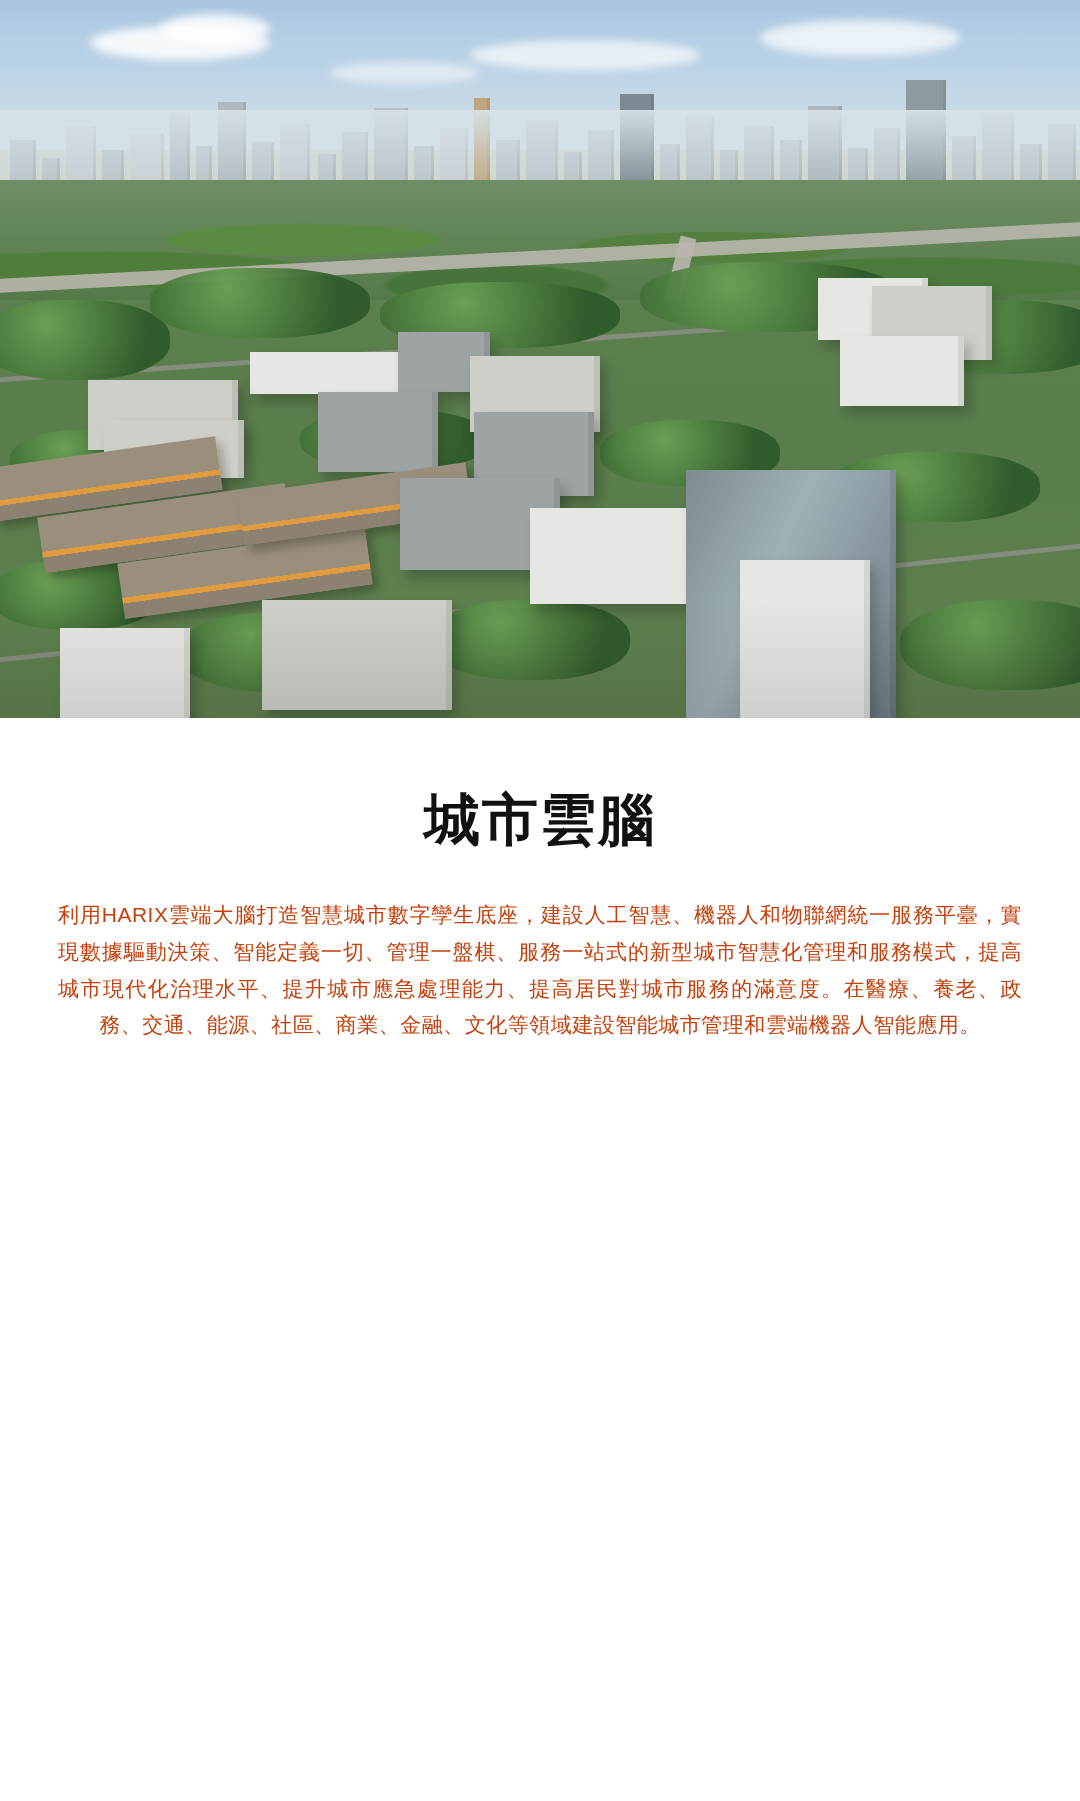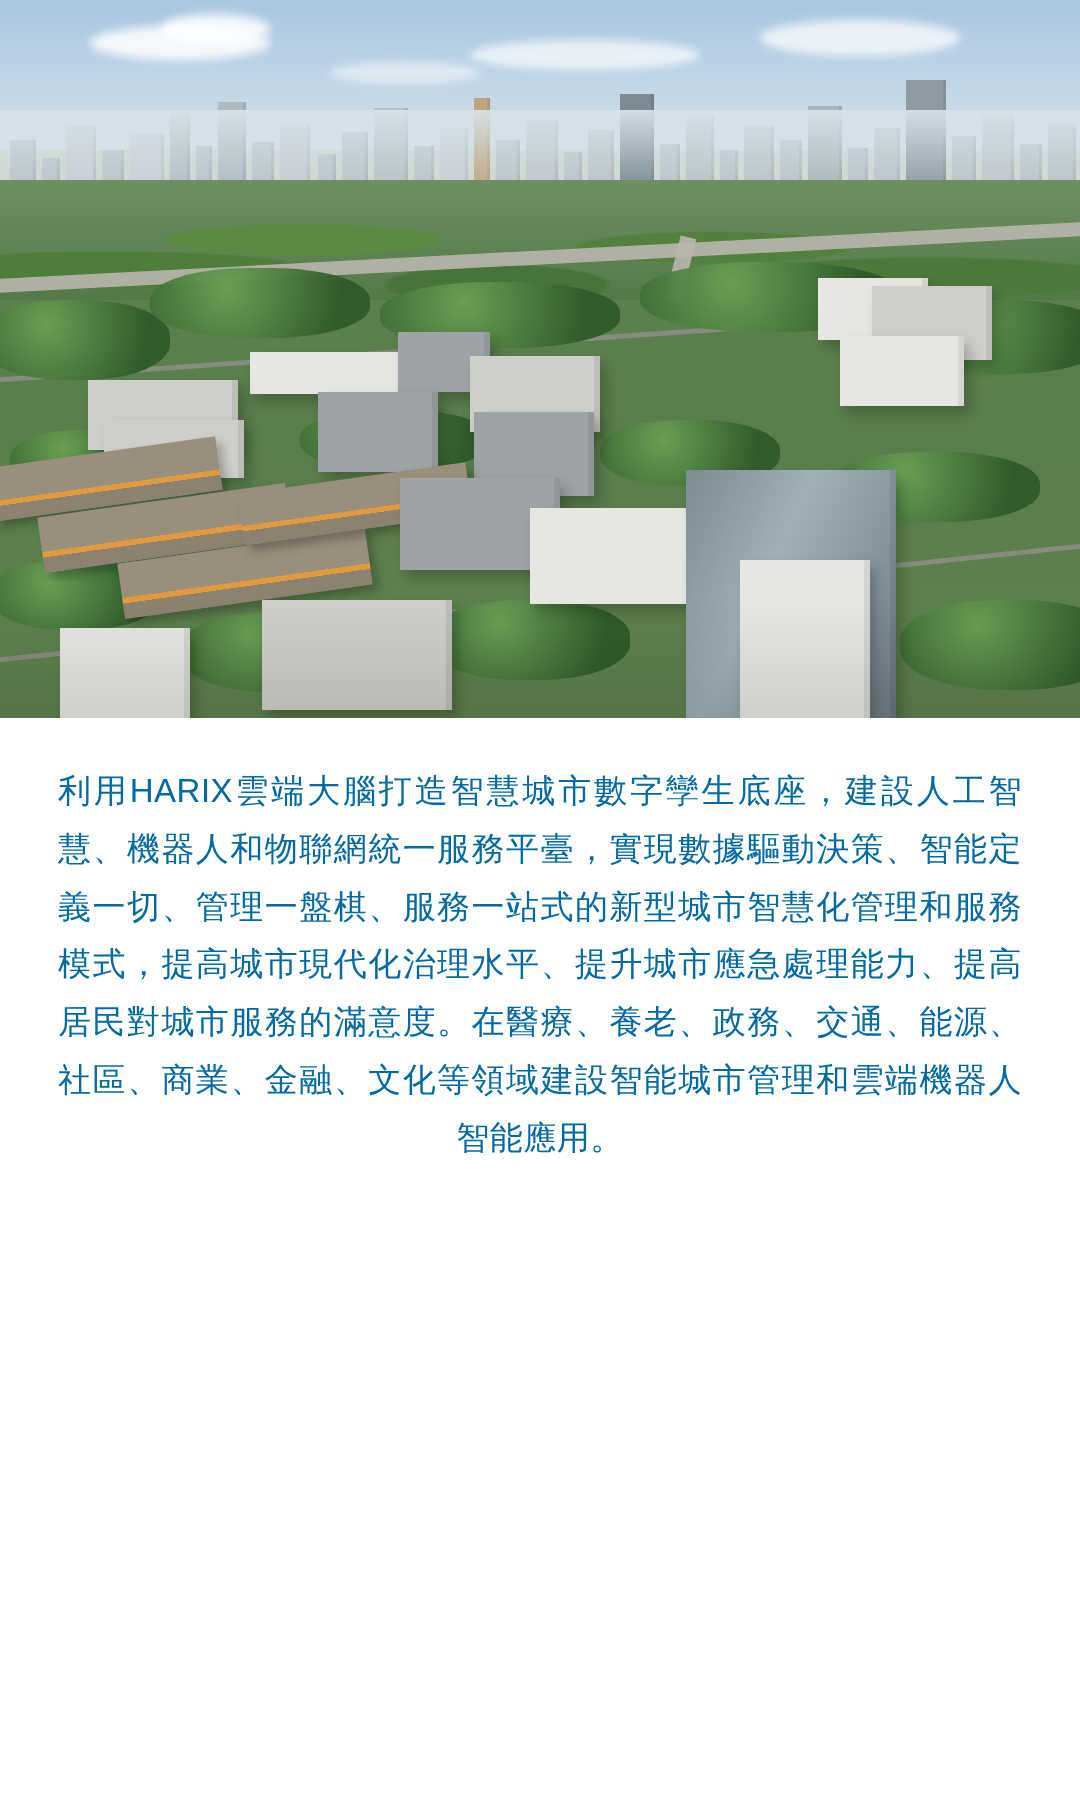--- a/index.html
+++ b/index.html
@@ -149,23 +149,23 @@
     font-size: 44px;
     font-weight: 400;
     color: #3a3a3a;
     line-height: 1.45;
     letter-spacing: 1px;
   }
   .body-text {
     margin: 44px 0 0;
     text-align: justify;
     text-align-last: center;
-    font-size: 33px;
+    font-size: 21px;
     line-height: 1.75;
-    color: #0369a1;
+    color: #c2410c;
     letter-spacing: 0.5px;
   }
 </style>
 </head>
 <body>
 
 <div class="page">
 
   <div class="hero">
     <div class="sky"></div>
@@ -260,16 +260,17 @@
     <div class="bldg" style="left:262px; top:600px; width:190px; height:110px;"></div>
 
     <div class="bldg glass" style="left:686px; top:470px; width:210px; height:248px;"></div>
     <div class="bldg white" style="left:740px; top:560px; width:130px; height:158px;"></div>
     <div class="bldg white" style="left:60px;  top:628px; width:130px; height:90px;"></div>
 
     <div class="hero-shade"></div>
   </div>
 
   <div class="content">
+    <h1 class="title">城市雲腦</h1>
     <p class="body-text">利用HARIX雲端大腦打造智慧城市數字孿生底座，建設人工智慧、機器人和物聯網統一服務平臺，實現數據驅動決策、智能定義一切、管理一盤棋、服務一站式的新型城市智慧化管理和服務模式，提高城市現代化治理水平、提升城市應急處理能力、提高居民對城市服務的滿意度。在醫療、養老、政務、交通、能源、社區、商業、金融、文化等領域建設智能城市管理和雲端機器人智能應用。</p>
   </div>
 
 </div>
 
 </body></html>

